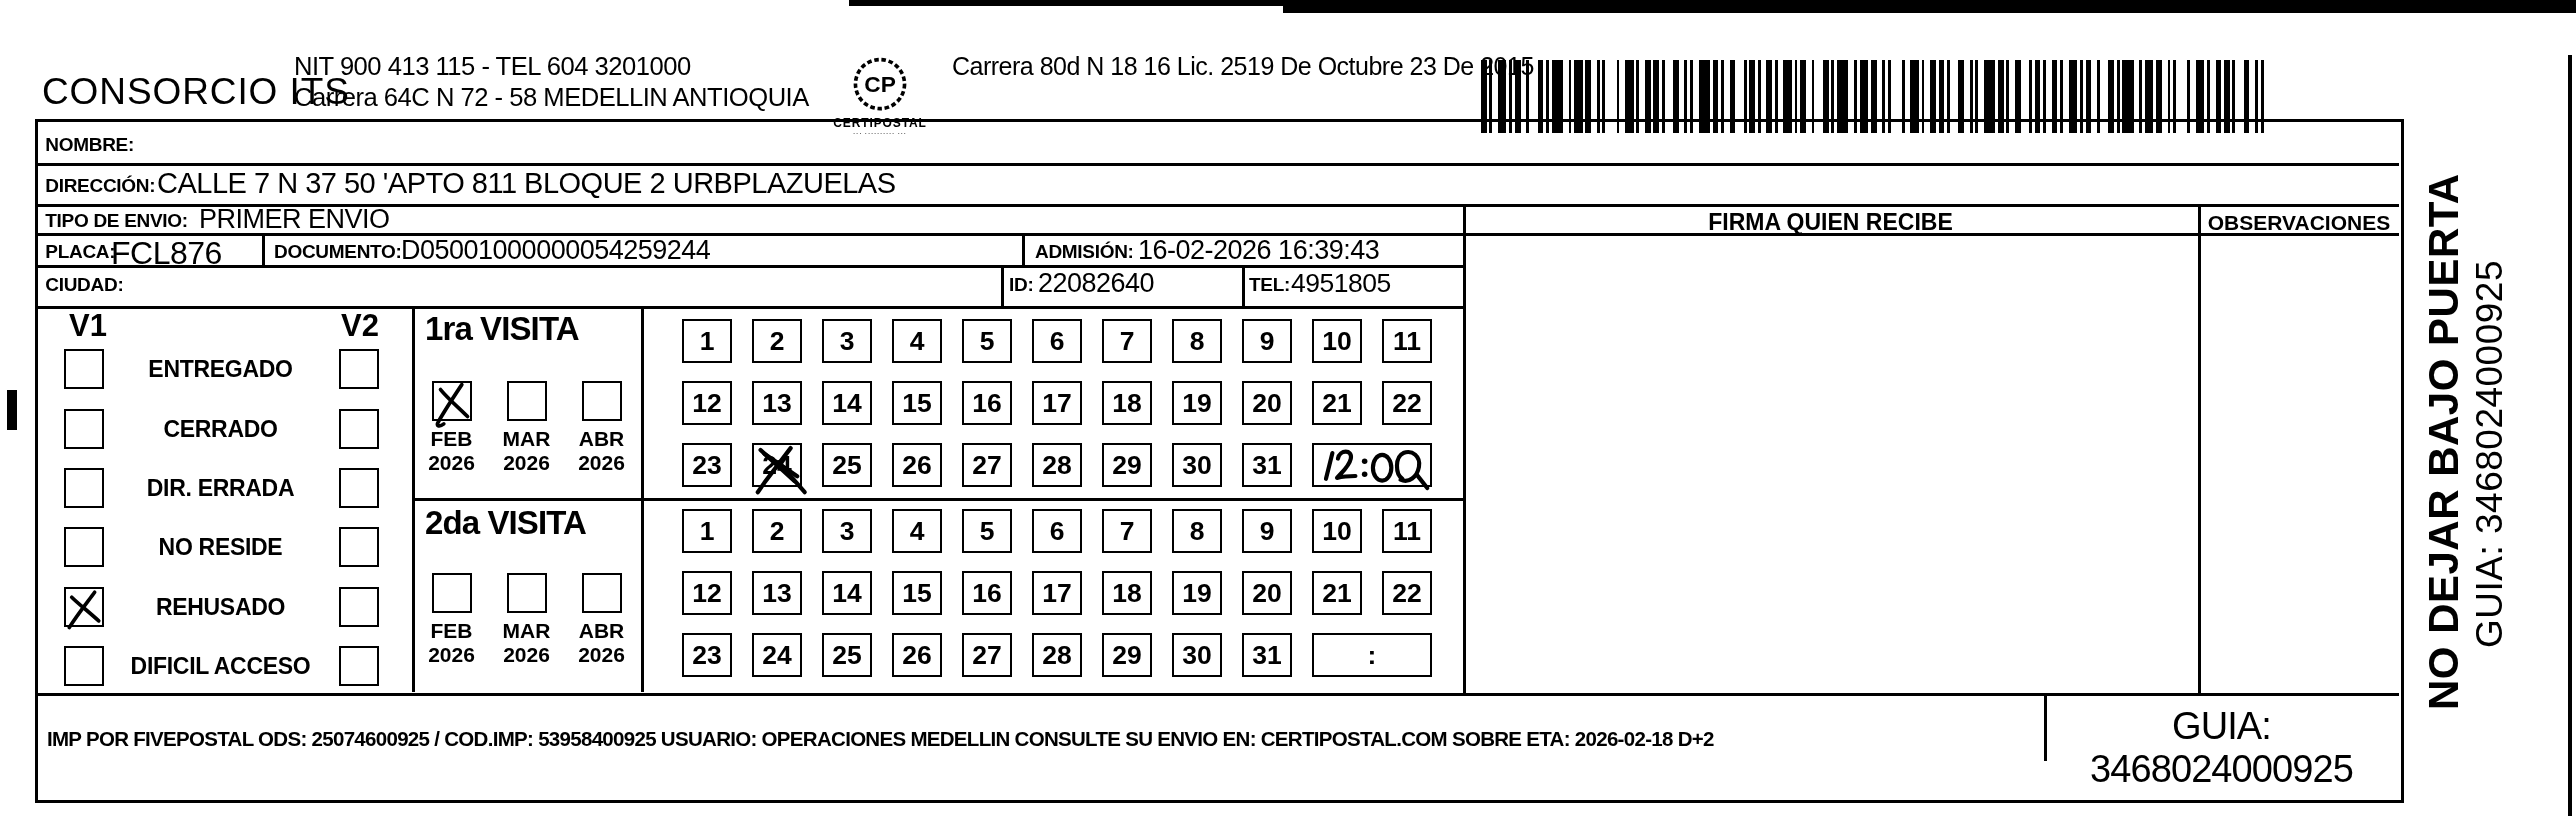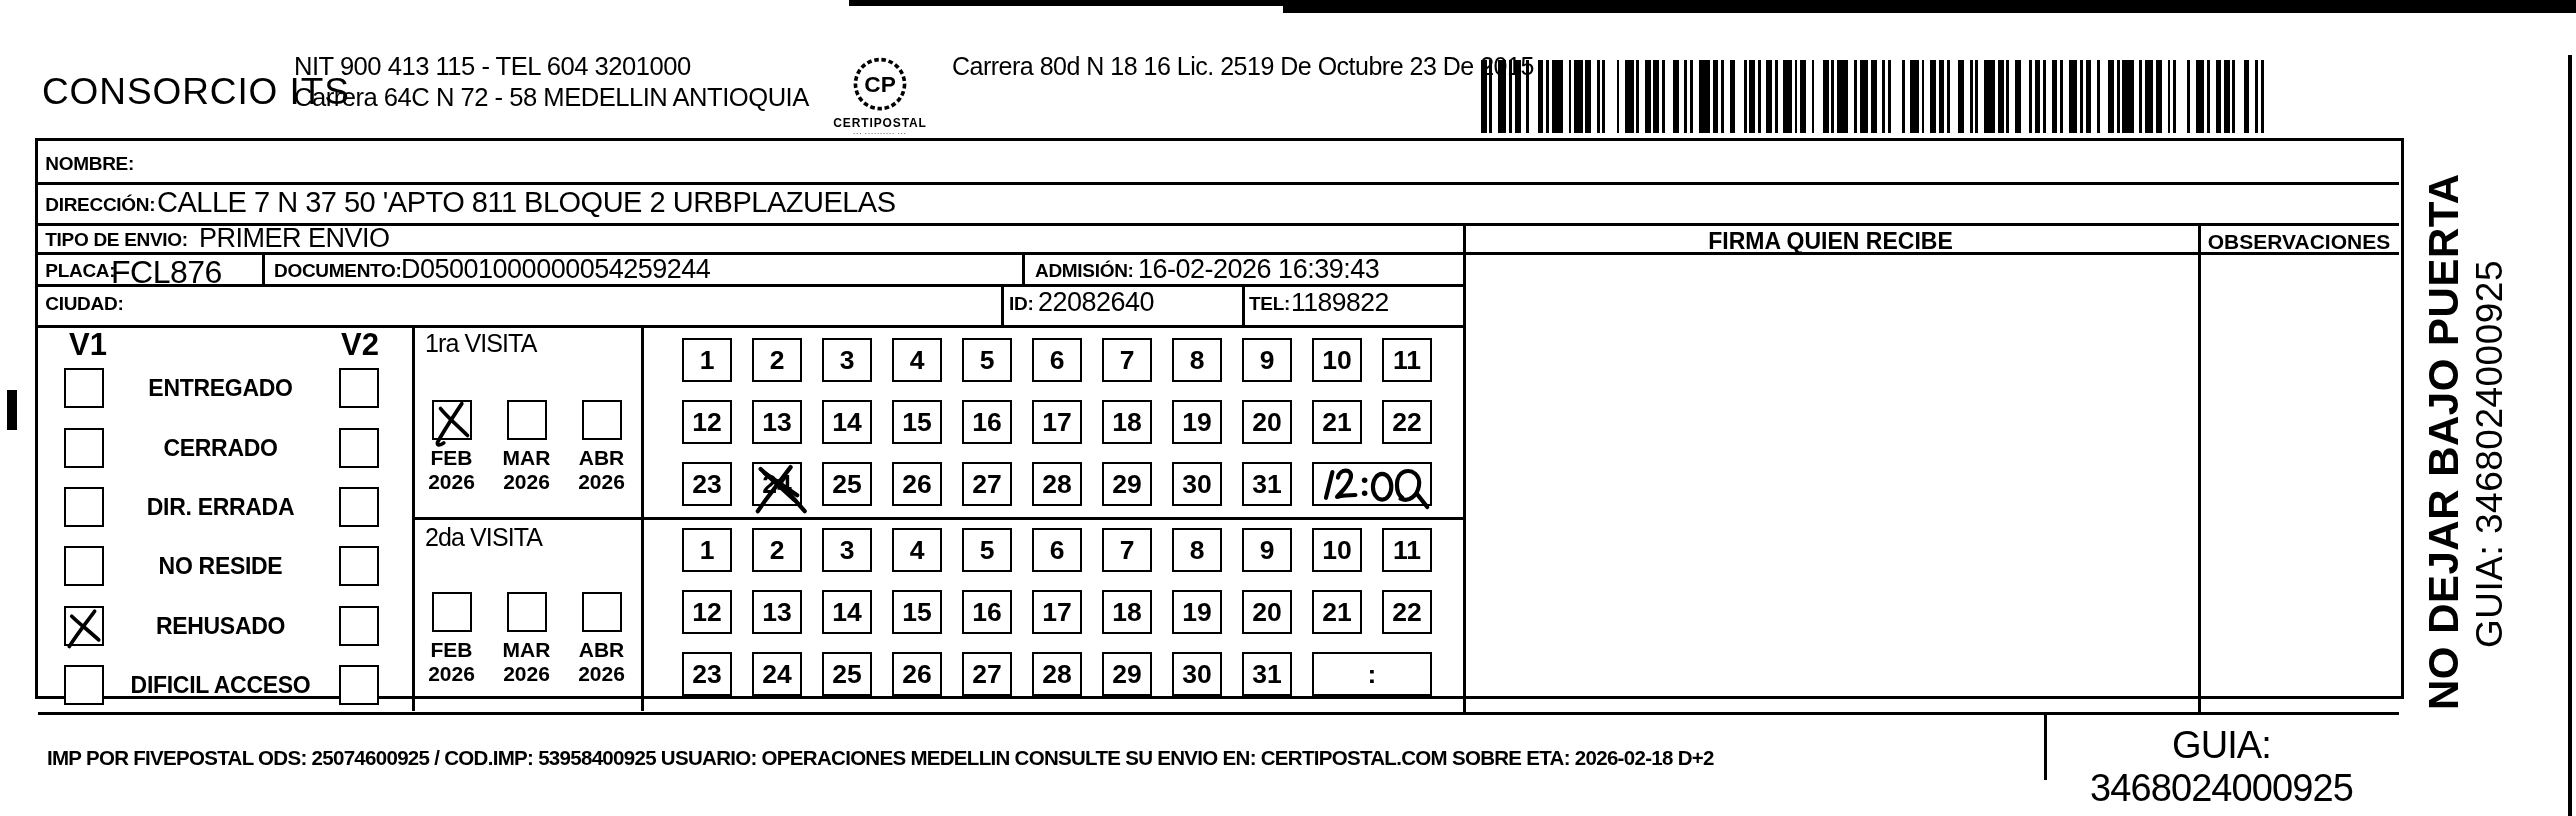--- a/index.html
+++ b/index.html
@@ -13,31 +13,31 @@
   .hinfo{position:absolute;font-size:25.6px;line-height:31px;letter-spacing:-0.5px;}
   .hinfo.left{left:294px;top:51px;}
   .hinfo.right{left:952px;top:51px;}
   .logo{position:absolute;left:825px;top:55px;width:110px;text-align:center;}
   .logo-caption{font-size:12px;font-weight:bold;letter-spacing:0.9px;margin-top:-1.8px;}
   .logo-tagline{font-size:6.4px;letter-spacing:0.9px;}
   .barcode{position:absolute;left:1481px;top:60px;width:793px;height:73px;font-size:0;white-space:nowrap;overflow:hidden;}
   .barcode i{display:inline-block;height:100%;}
   .barcode i.b{background:#000;}
   
-  .doc{position:absolute;left:35px;top:138px;width:2369px;height:561px;border:3.7px solid #000;box-sizing:border-box;}
+  .doc{position:absolute;left:35px;top:119px;width:2369px;height:684px;border:3.7px solid #000;box-sizing:border-box;}
   .lbl{position:absolute;font-weight:bold;font-size:19px;letter-spacing:-0.3px;}
   .val{position:absolute;font-size:29px;letter-spacing:-0.5px;white-space:nowrap;}
   .hdr{position:absolute;font-weight:bold;text-align:center;}
   
   .vhead{position:absolute;font-weight:bold;font-size:31px;}
   .status-row{position:absolute;left:0;width:374px;height:40px;}
   .status-label{position:absolute;left:73px;width:219px;top:7.3px;text-align:center;font-weight:bold;font-size:23px;letter-spacing:-0.3px;}
   .cb{position:absolute;top:0;width:40px;height:40px;border:2.7px solid #000;box-sizing:border-box;background:#fff;}
   
-  .vtitle{position:absolute;left:387px;font-weight:normal;font-size:25px;letter-spacing:-0.9px;}
+  .vtitle{position:absolute;left:387px;font-weight:bold;font-size:33px;letter-spacing:-0.9px;}
   .months{position:absolute;left:376px;width:225px;display:flex;}
   .mcol{width:75px;text-align:center;position:relative;}
   .mcol .mcb{position:relative;width:40px;height:40px;border:2.7px solid #000;box-sizing:border-box;margin:0 auto;background:#fff;}
   .mlabel{margin-top:5.5px;font-weight:bold;font-size:21px;line-height:24px;}
   .daygrid{position:absolute;left:644px;display:grid;grid-template-columns:repeat(11,50px);column-gap:20px;row-gap:18px;}
   .daycell{height:44px;border:2.7px solid #000;box-sizing:border-box;display:flex;align-items:center;justify-content:center;
            font-weight:bold;font-size:26.5px;position:relative;background:#fff;}
   .timecell{grid-column:span 2;}
   
   .hand{position:absolute;left:0;top:0;width:100%;height:100%;overflow:visible;}
@@ -118,21 +118,21 @@
     <span class="val" style="left:73px;top:113px;font-size:32px;">FCL876</span>
     <span class="lbl" style="left:236px;top:119px;">DOCUMENTO:</span>
     <span class="val" style="left:363px;top:113px;font-size:27px;">D05001000000054259244</span>
     <span class="lbl" style="left:997px;top:119px;">ADMISIÓN:</span>
     <span class="val" style="left:1100px;top:113px;font-size:27px;">16-02-2026 16:39:43</span>
 
     <span class="lbl" style="left:7.3px;top:152px;">CIUDAD:</span>
     <span class="lbl" style="left:971px;top:152px;">ID:</span>
     <span class="val" style="left:1000px;top:146px;font-size:27px;">22082640</span>
     <span class="lbl" style="left:1211px;top:152px;">TEL:</span>
-    <span class="val" style="left:1253px;top:146px;font-size:26.5px;">1189822</span>
+    <span class="val" style="left:1253px;top:146px;font-size:26.5px;">4951805</span>
 
     <div class="vhead" style="left:31px;top:186px;">V1</div>
     <div class="vhead" style="left:303px;top:186px;">V2</div>
     <div id="status-rows">
         <div class="status-row" style="top: 227px;">
           <div class="cb" style="left: 25.6px;"></div>
           <div class="status-label">ENTREGADO</div>
           <div class="cb" style="left: 301px;"></div>
         </div>
         <div class="status-row" style="top: 287px;">

